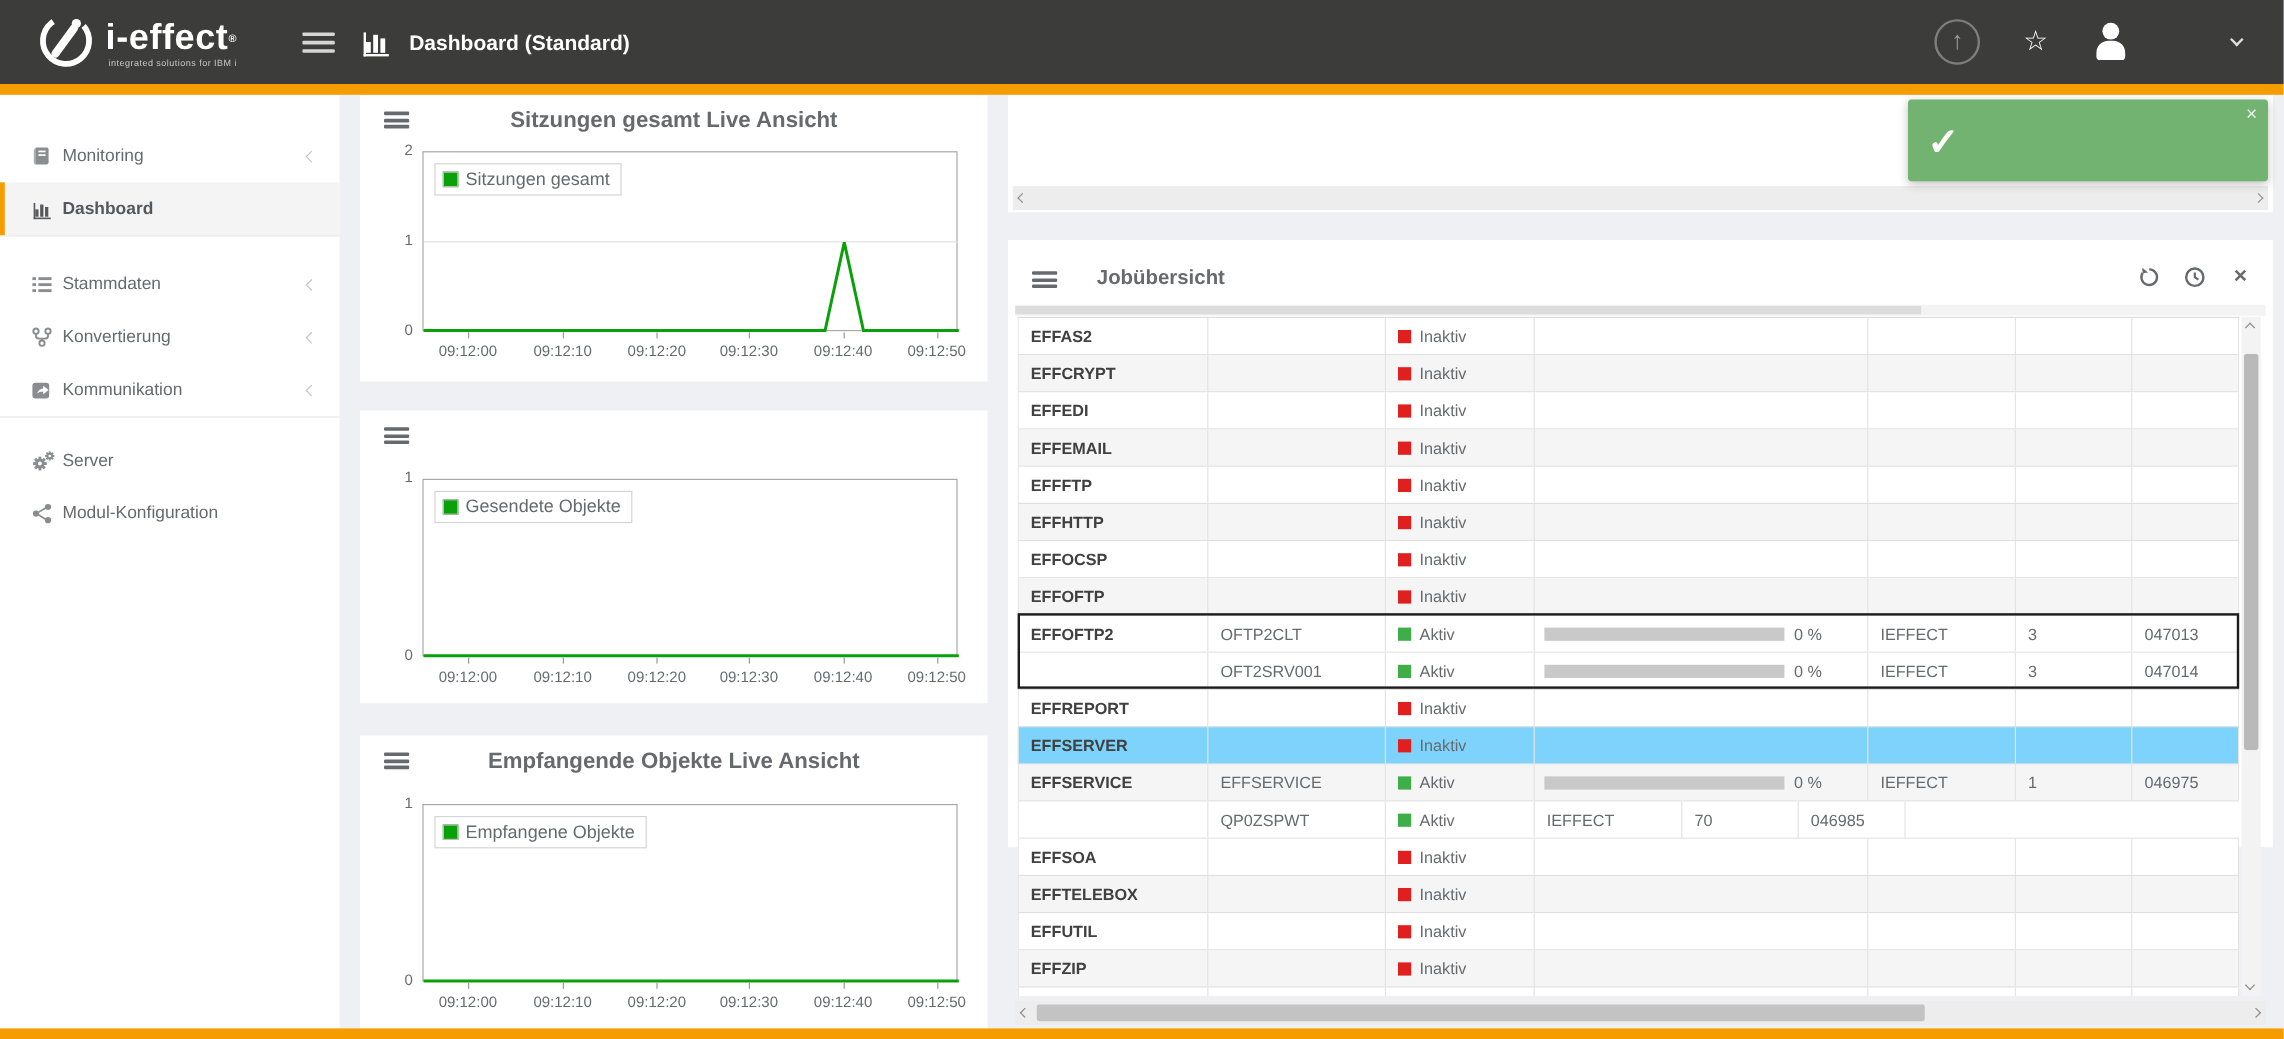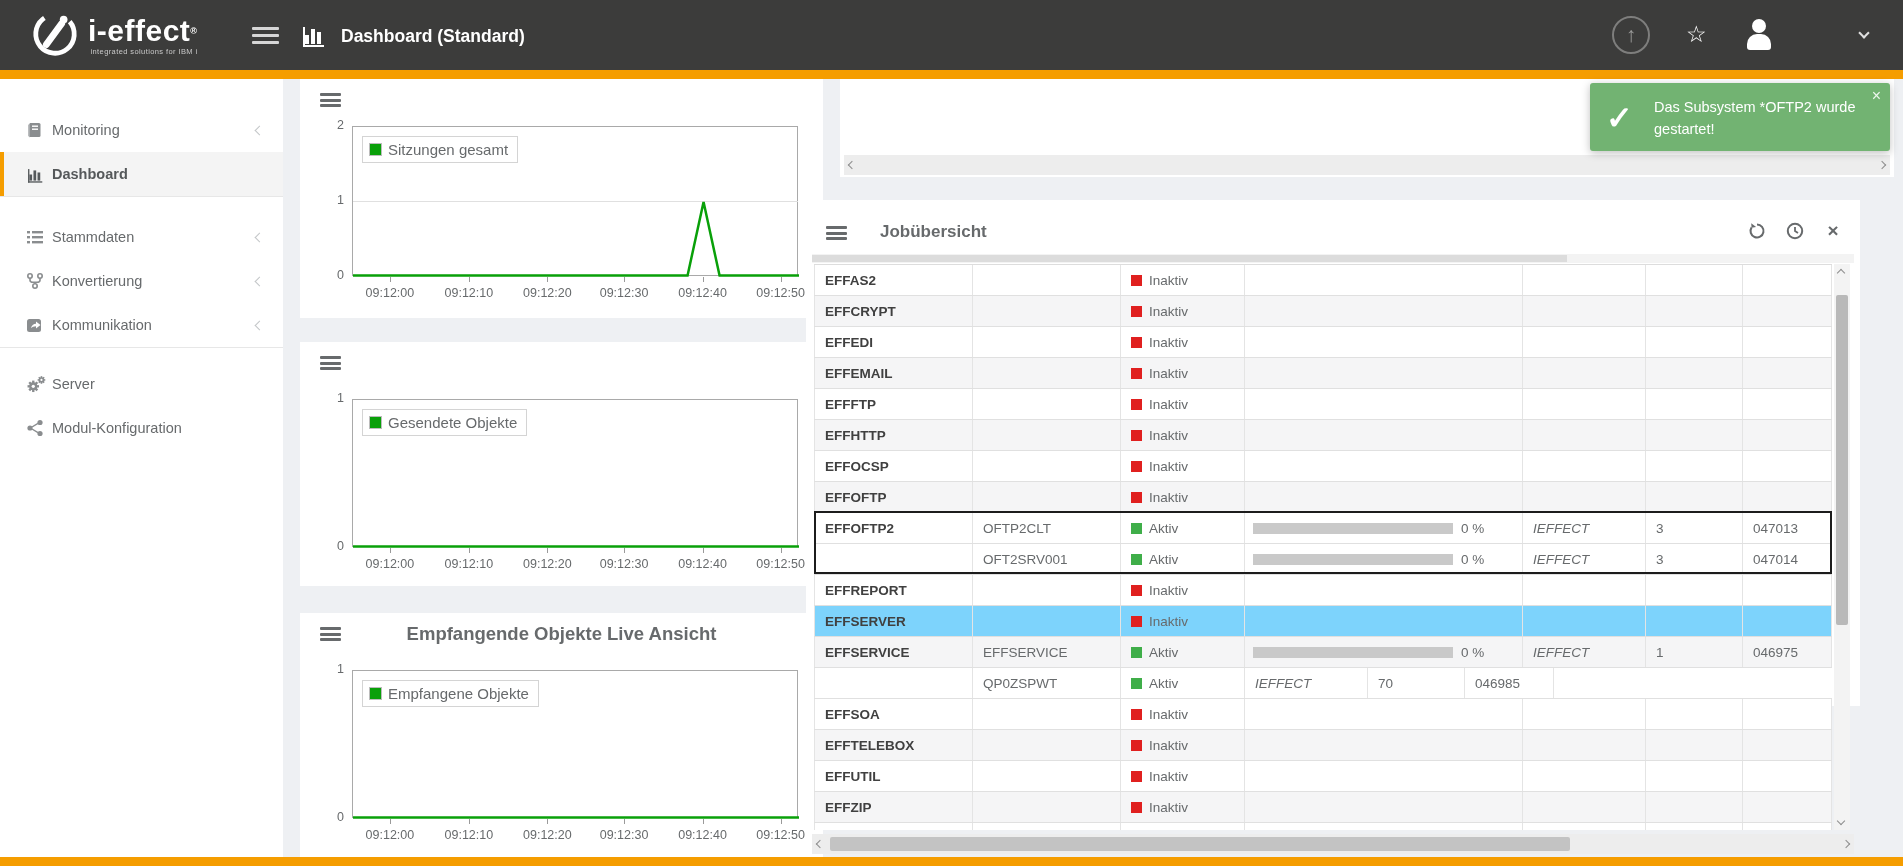--- a/index.html
+++ b/index.html
@@ -59,37 +59,37 @@
   .legend .swatch { width:13px; height:13px; margin-right:6px; border:1px solid #bcbcbc; }
   .serieswrap { position:absolute; overflow:visible; }
 
   
   .panel-top { position:absolute; left:840px; top:79px; width:1054px; height:98px; background:#fff; }
   .hscroll { position:absolute; background:#ededed; display:flex; align-items:center; justify-content:space-between; padding:0 5px; }
   .hscroll .chev { width:6px; height:6px; border-width:1.5px; border-color:#8d8d8d; cursor:pointer; }
   .hscroll .thumb { position:absolute; top:3px; height:14px; background:#c3c3c3; border-radius:2px; cursor:pointer; }
   .ptop-vchev { position:absolute; right:8px; top:62px; border-color:#9a9a9a; width:6px; height:6px; border-width:1.5px; }
 
-  .panel-jobs { position:absolute; left:806px; top:200px; width:1054px; height:506px; background:#fff; }
+  .panel-jobs { position:absolute; left:840px; top:200px; width:1054px; height:506px; background:#fff; }
   .panel-jobs .burger.sm { position:absolute; left:20px; top:26px; width:21px; height:14px; }
   .pj-title { position:absolute; left:74px; top:22px; font-size:17px; font-weight:bold; color:#676a6c; }
   .pj-icons { position:absolute; right:18px; top:22px; display:flex; gap:20px; align-items:center; }
   .pj-icons .icn { width:18px; height:18px; cursor:pointer; color:#676a6c; font-size:19px; line-height:18px; text-align:center; font-weight:bold; }
   .topstrip { position:absolute; left:6px; top:54px; width:1042px; height:9px; background:#f3f3f3; }
   .topstrip .tthumb { position:absolute; left:0; top:1px; height:7px; width:755px; background:#dcdcdc; }
 
   .jobs-table { position:absolute; left:8px; top:64px; width:1018px; height:566px; overflow:hidden; border-top:1px solid #ddd; }
   .jrow { display:flex; height:31px; border-bottom:1px solid #e0e0e0; background:#fff; cursor:pointer; }
   .jrow.stripe { background:#f5f5f6; }
   .jrow.highlight { background:#7dd3fc; }
   .jcell { height:100%; border-right:1px solid #e4e4e4; font-size:13.5px; color:#676a6c;
     display:flex; align-items:center; padding-left:10px; overflow:hidden; white-space:nowrap; }
   .jcell.c0 { width:159px; border-left:1px solid #e4e4e4; font-weight:bold; color:#404040; }
   .jcell.c1 { width:148px; } .jcell.c2 { width:124px;text-align:center; } .jcell.c3 { width:278px; padding-left:8px; }
-  .jcell.c4 { width:123px;font-style:italic; } .jcell.c5 { width:97px; } .jcell.c6 { width:89px; }
+  .jcell.c4 { width:123px; } .jcell.c5 { width:97px; } .jcell.c6 { width:89px; }
   .stat-sq { width:11px; height:11px; margin-right:7px; flex:none; }
   .ptrack { width:200px; height:11px; background:#c9c9c9; position:relative; flex:none; }
   .pfill { position:absolute; left:0; top:0; height:11px; }
   .plabel { margin-left:8px; }
   .sel-outline { position:absolute; left:8px; width:1018px; height:63px; border:2px solid #1c1c1c; pointer-events:none; }
 
   .vscroll { position:absolute; left:1028px; top:64px; width:16px; height:566px; background:#f3f3f3; }
   .vscroll .chev { position:absolute; left:4px; width:6px; height:6px; border-width:1.5px; border-color:#8d8d8d; cursor:pointer; }
   .vscroll .vthumb { position:absolute; left:2px; top:31px; width:12px; height:330px; background:#b9b9b9; border-radius:2px; cursor:pointer; }
   .pj-hscroll { left:6px; top:634px; width:1042px; height:20px; }
@@ -261,20 +261,21 @@
     </div>
   </div>
 
 <div id="charts-col">
     <div class="chart-card" style="top: 79px; height: 239px;">
       <div class="burger sm">
         <span></span>
         <span></span>
         <span></span>
       </div>
+      <div class="chart-title">Sitzungen gesamt Live Ansicht</div>
       <div class="plot" style="top:47px;height:150px;"></div>
       <div class="ylab" style="top:189px;">0</div>
       <div class="ylab" style="top:114px;">1</div>
       <div class="ylab" style="top:39px;">2</div>
       <div class="gridline" style="top:122px;"></div>
       <div class="legend" style="left:62px;top:57px;">
         <span class="swatch" style="background:#09a009;"></span>
         <span>Sitzungen gesamt</span>
       </div>
       <svg class="serieswrap" style="left:53px;top:48px;" width="446" height="150">
@@ -633,15 +634,14 @@
 
   <div class="hscroll pj-hscroll" style="position:absolute;">
     <span class="chev left"></span>
     <div class="thumb"></div>
     <span class="chev right"></span>
   </div>
 </div>
 
 <div class="toast" id="toast" style="background: rgb(114, 179, 114);">
   <span class="check">✓</span>
-  <div class="msg">Das Subsystem *OFTP2 wurde gestartet!</div>
   <span class="close">×</span>
 </div>
 
 </body></html>

